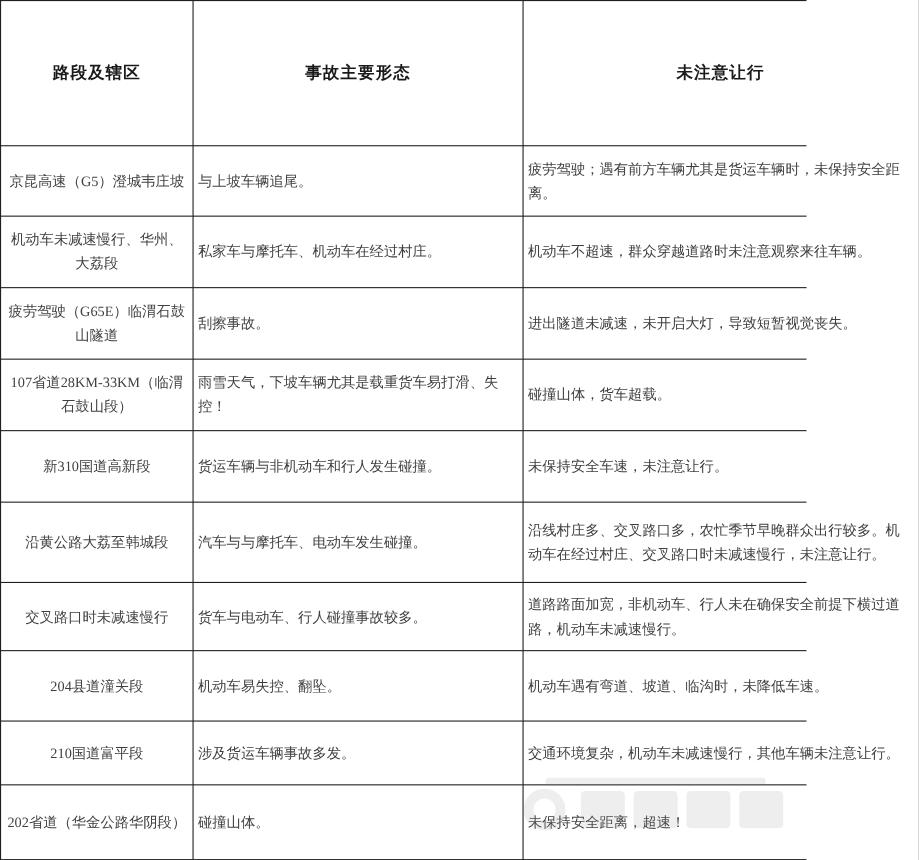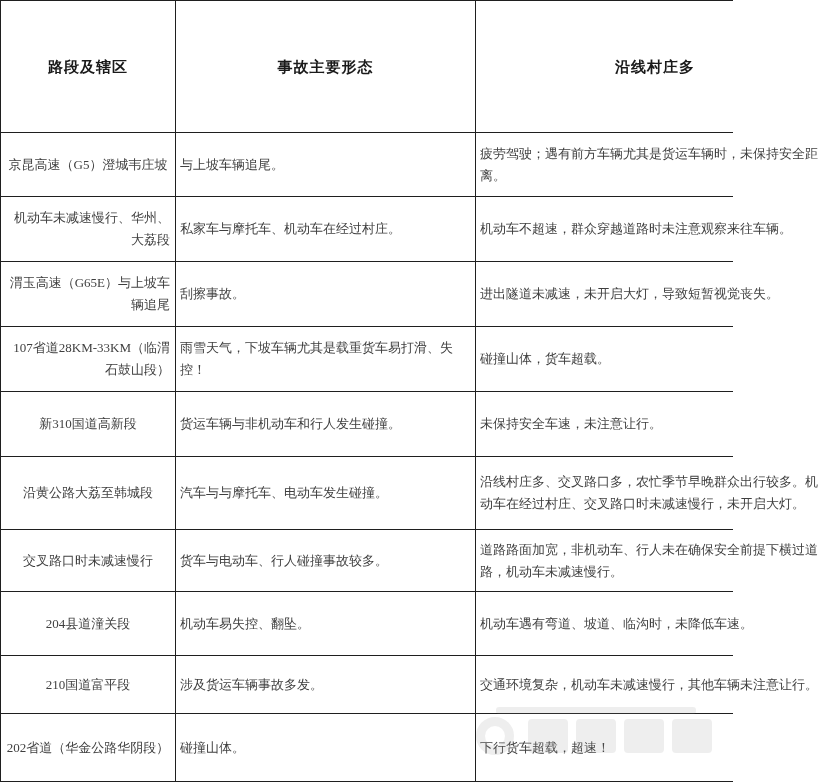--- a/index.html
+++ b/index.html
@@ -41,21 +41,21 @@
   .cell.head {
     justify-content: center;
     text-align: center;
     font-weight: bold;
     font-size: 15px;
     color: #1a1a1a;
     letter-spacing: 1px;
   }
   .cell.c1 {
     justify-content: center;
-    text-align: right;
+    text-align: center;
     padding: 2px 5px;
   }
   .cell.c2, .cell.c3 {
     justify-content: flex-start;
     text-align: left;
     padding: 2px 5px 2px 4px;
   }
   
   .watermark {
     position: absolute;
@@ -100,72 +100,72 @@
 </style>
 </head>
 <body>
 
 <div class="page">
   <div class="table">
 
     <div class="row header-row">
       <div class="cell head">路段及辖区</div>
       <div class="cell head">事故主要形态</div>
-      <div class="cell head">沿线村庄多</div>
+      <div class="cell head">未注意让行</div>
     </div>
 
     <div class="row">
         <div class="cell c1">京昆高速（G5）澄城韦庄坡</div>
         <div class="cell c2">与上坡车辆追尾。</div>
         <div class="cell c3">疲劳驾驶；遇有前方车辆尤其是货运车辆时，未保持安全距离。</div>
       </div>
       <div class="row">
         <div class="cell c1">机动车未减速慢行、华州、大荔段</div>
         <div class="cell c2">私家车与摩托车、机动车在经过村庄。</div>
         <div class="cell c3">机动车不超速，群众穿越道路时未注意观察来往车辆。</div>
       </div>
       <div class="row">
-        <div class="cell c1">渭玉高速（G65E）与上坡车辆追尾</div>
+        <div class="cell c1">疲劳驾驶（G65E）临渭石鼓山隧道</div>
         <div class="cell c2">刮擦事故。</div>
         <div class="cell c3">进出隧道未减速，未开启大灯，导致短暂视觉丧失。</div>
       </div>
       <div class="row">
         <div class="cell c1">107省道28KM-33KM（临渭石鼓山段）</div>
         <div class="cell c2">雨雪天气，下坡车辆尤其是载重货车易打滑、失控！</div>
         <div class="cell c3">碰撞山体，货车超载。</div>
       </div>
       <div class="row">
         <div class="cell c1">新310国道高新段</div>
         <div class="cell c2">货运车辆与非机动车和行人发生碰撞。</div>
         <div class="cell c3">未保持安全车速，未注意让行。</div>
       </div>
       <div class="row">
         <div class="cell c1">沿黄公路大荔至韩城段</div>
         <div class="cell c2">汽车与与摩托车、电动车发生碰撞。</div>
-        <div class="cell c3">沿线村庄多、交叉路口多，农忙季节早晚群众出行较多。机动车在经过村庄、交叉路口时未减速慢行，未开启大灯。</div>
+        <div class="cell c3">沿线村庄多、交叉路口多，农忙季节早晚群众出行较多。机动车在经过村庄、交叉路口时未减速慢行，未注意让行。</div>
       </div>
       <div class="row">
         <div class="cell c1">交叉路口时未减速慢行</div>
         <div class="cell c2">货车与电动车、行人碰撞事故较多。</div>
         <div class="cell c3">道路路面加宽，非机动车、行人未在确保安全前提下横过道路，机动车未减速慢行。</div>
       </div>
       <div class="row">
         <div class="cell c1">204县道潼关段</div>
         <div class="cell c2">机动车易失控、翻坠。</div>
         <div class="cell c3">机动车遇有弯道、坡道、临沟时，未降低车速。</div>
       </div>
       <div class="row">
         <div class="cell c1">210国道富平段</div>
         <div class="cell c2">涉及货运车辆事故多发。</div>
         <div class="cell c3">交通环境复杂，机动车未减速慢行，其他车辆未注意让行。</div>
       </div>
       <div class="row">
         <div class="cell c1">202省道（华金公路华阴段）</div>
         <div class="cell c2">碰撞山体。</div>
-        <div class="cell c3">下行货车超载，超速！</div>
+        <div class="cell c3">未保持安全距离，超速！</div>
       </div>
       <div class="watermark">
       <div class="wm-bar"></div>
       <div class="wm-circle"></div>
       <div class="wm-block wm-b1"></div>
       <div class="wm-block wm-b2"></div>
       <div class="wm-block wm-b3"></div>
       <div class="wm-block wm-b4"></div>
     </div>
 

